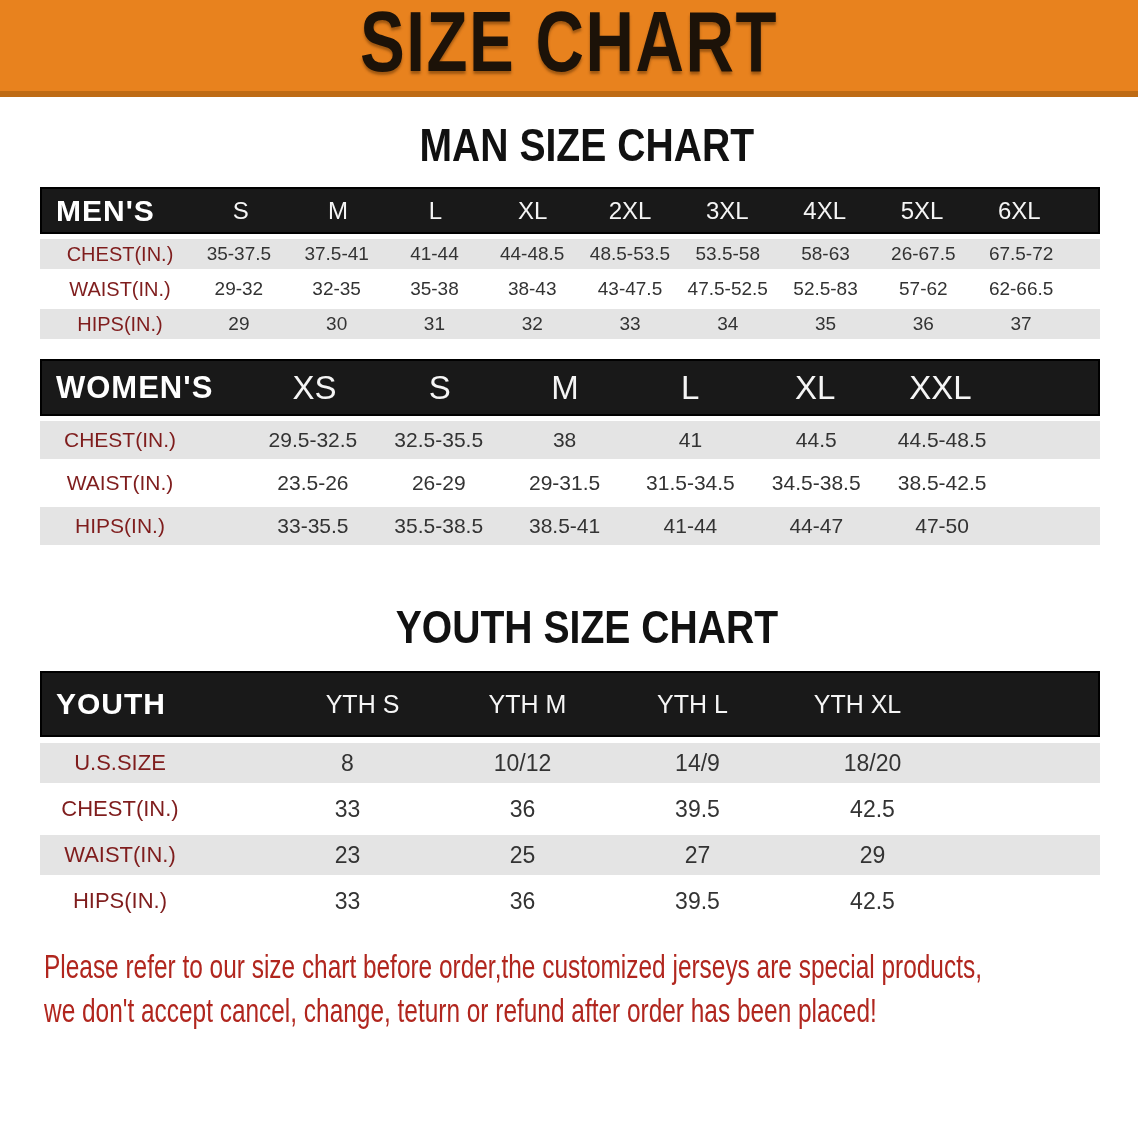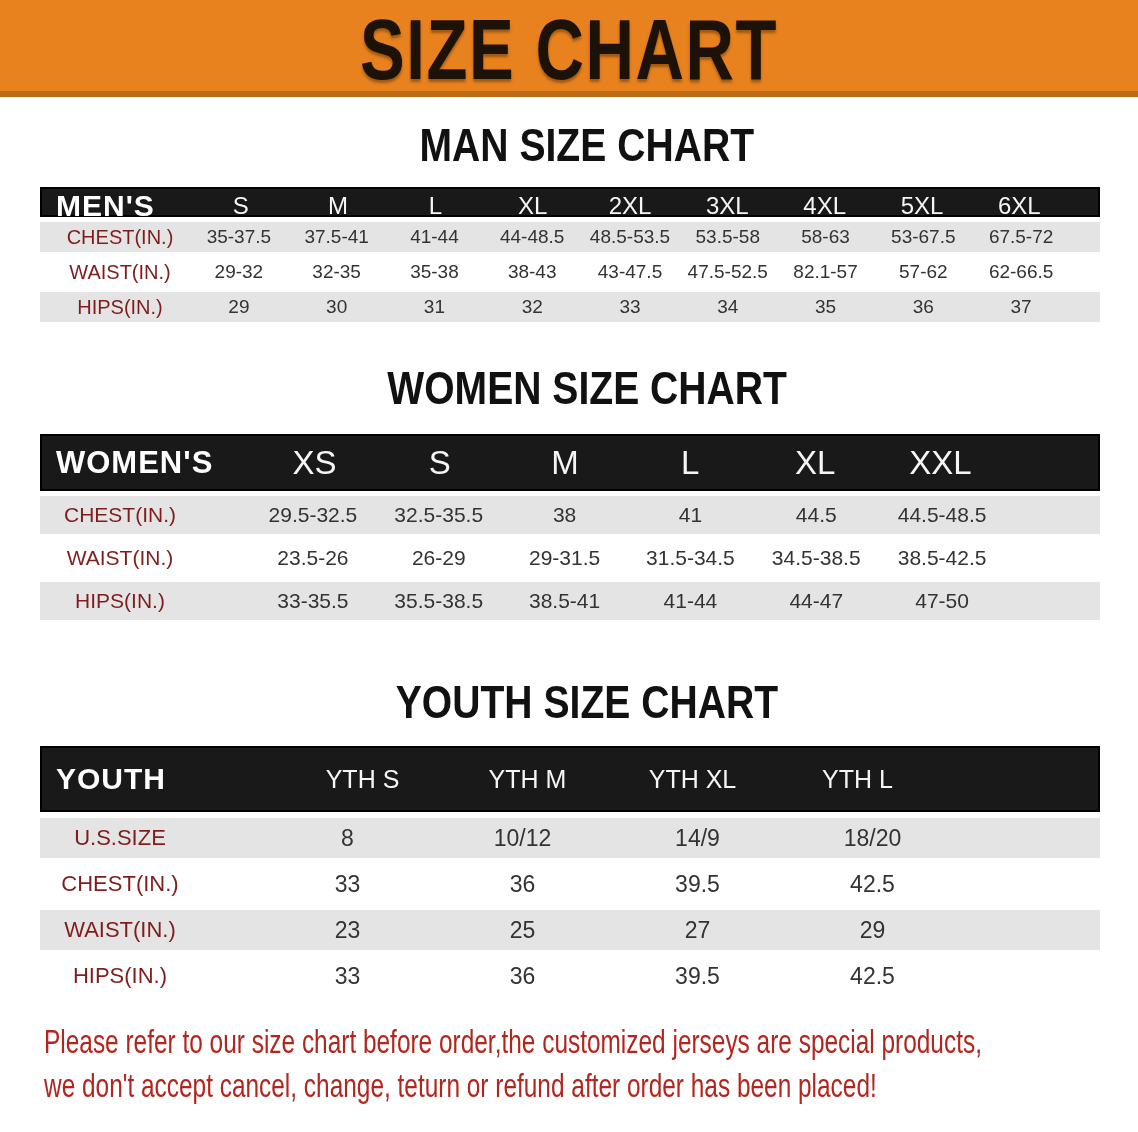--- a/index.html
+++ b/index.html
@@ -11,21 +11,21 @@
     font-family: "Liberation Sans", sans-serif;
     overflow: hidden;
   }
 
   
   .banner {
     height: 97px;
     background: #E8821E;
     border-bottom: 6px solid #BE6B15;
     display: flex;
-    align-items: flex-start;
+    align-items: flex-end;
     justify-content: center;
   }
   .banner-title {
     font-size: 86px;
     font-weight: bold;
     color: #1c1208;
     letter-spacing: 2px;
     transform: scaleX(0.78);
     text-shadow: 0 3px 3px rgba(70,35,0,0.45);
     white-space: nowrap;
@@ -54,21 +54,21 @@
   .grid { display: grid; align-items: center; }
   .men   .grid { grid-template-columns: 150px repeat(9, 1fr) 30px; }
   .women .grid { grid-template-columns: 210px repeat(6, 1fr) 95px; }
   .youth .grid { grid-template-columns: 220px repeat(4, 1fr) 140px; }
 
   .thead {
     background: #191919;
     color: #f5f5f5;
     border: 2px solid #000;
   }
-  .men   .thead { height: 30px; }
+  .men   .thead { height: 47px; }
   .women .thead { height: 57px; }
   .youth .thead { height: 66px; gap: 36px; }
 
   .tlabel {
     font-weight: bold;
     padding-left: 14px;
     letter-spacing: 1px;
     color: #ffffff;
     white-space: nowrap;
   }
@@ -135,53 +135,52 @@
     <div class="tbody">
         <div class="row grid">
           <div class="rlabel">CHEST(IN.)</div>
           <div class="cell">35-37.5</div>
           <div class="cell">37.5-41</div>
           <div class="cell">41-44</div>
           <div class="cell">44-48.5</div>
           <div class="cell">48.5-53.5</div>
           <div class="cell">53.5-58</div>
           <div class="cell">58-63</div>
-          <div class="cell">53-67.5</div>
+          <div class="cell">26-67.5</div>
           <div class="cell">67.5-72</div>
         </div>
         <div class="row grid">
           <div class="rlabel">WAIST(IN.)</div>
           <div class="cell">29-32</div>
           <div class="cell">32-35</div>
           <div class="cell">35-38</div>
           <div class="cell">38-43</div>
           <div class="cell">43-47.5</div>
           <div class="cell">47.5-52.5</div>
-          <div class="cell">82.1-57</div>
+          <div class="cell">52.5-83</div>
           <div class="cell">57-62</div>
           <div class="cell">62-66.5</div>
         </div>
         <div class="row grid">
           <div class="rlabel">HIPS(IN.)</div>
           <div class="cell">29</div>
           <div class="cell">30</div>
           <div class="cell">31</div>
           <div class="cell">32</div>
           <div class="cell">33</div>
           <div class="cell">34</div>
           <div class="cell">35</div>
           <div class="cell">36</div>
           <div class="cell">37</div>
         </div>
       </div>
   </div>
 </section>
 
 <section id="section-women">
-  <h2 class="section-heading"><span class="heading-inner">WOMEN SIZE CHART</span></h2>
   <div class="size-table women">
     <div class="thead grid">
       <div class="tlabel">WOMEN'S</div>
     <div class="col">XS</div>
         <div class="col">S</div>
         <div class="col">M</div>
         <div class="col">L</div>
         <div class="col">XL</div>
         <div class="col">XXL</div>
       </div>
@@ -217,22 +216,22 @@
   </div>
 </section>
 
 <section id="section-youth">
   <h2 class="section-heading"><span class="heading-inner">YOUTH SIZE CHART</span></h2>
   <div class="size-table youth">
     <div class="thead grid">
       <div class="tlabel">YOUTH</div>
     <div class="col">YTH S</div>
         <div class="col">YTH M</div>
+        <div class="col">YTH L</div>
         <div class="col">YTH XL</div>
-        <div class="col">YTH L</div>
       </div>
     <div class="tbody">
         <div class="row grid">
           <div class="rlabel">U.S.SIZE</div>
           <div class="cell">8</div>
           <div class="cell">10/12</div>
           <div class="cell">14/9</div>
           <div class="cell">18/20</div>
         </div>
         <div class="row grid">

